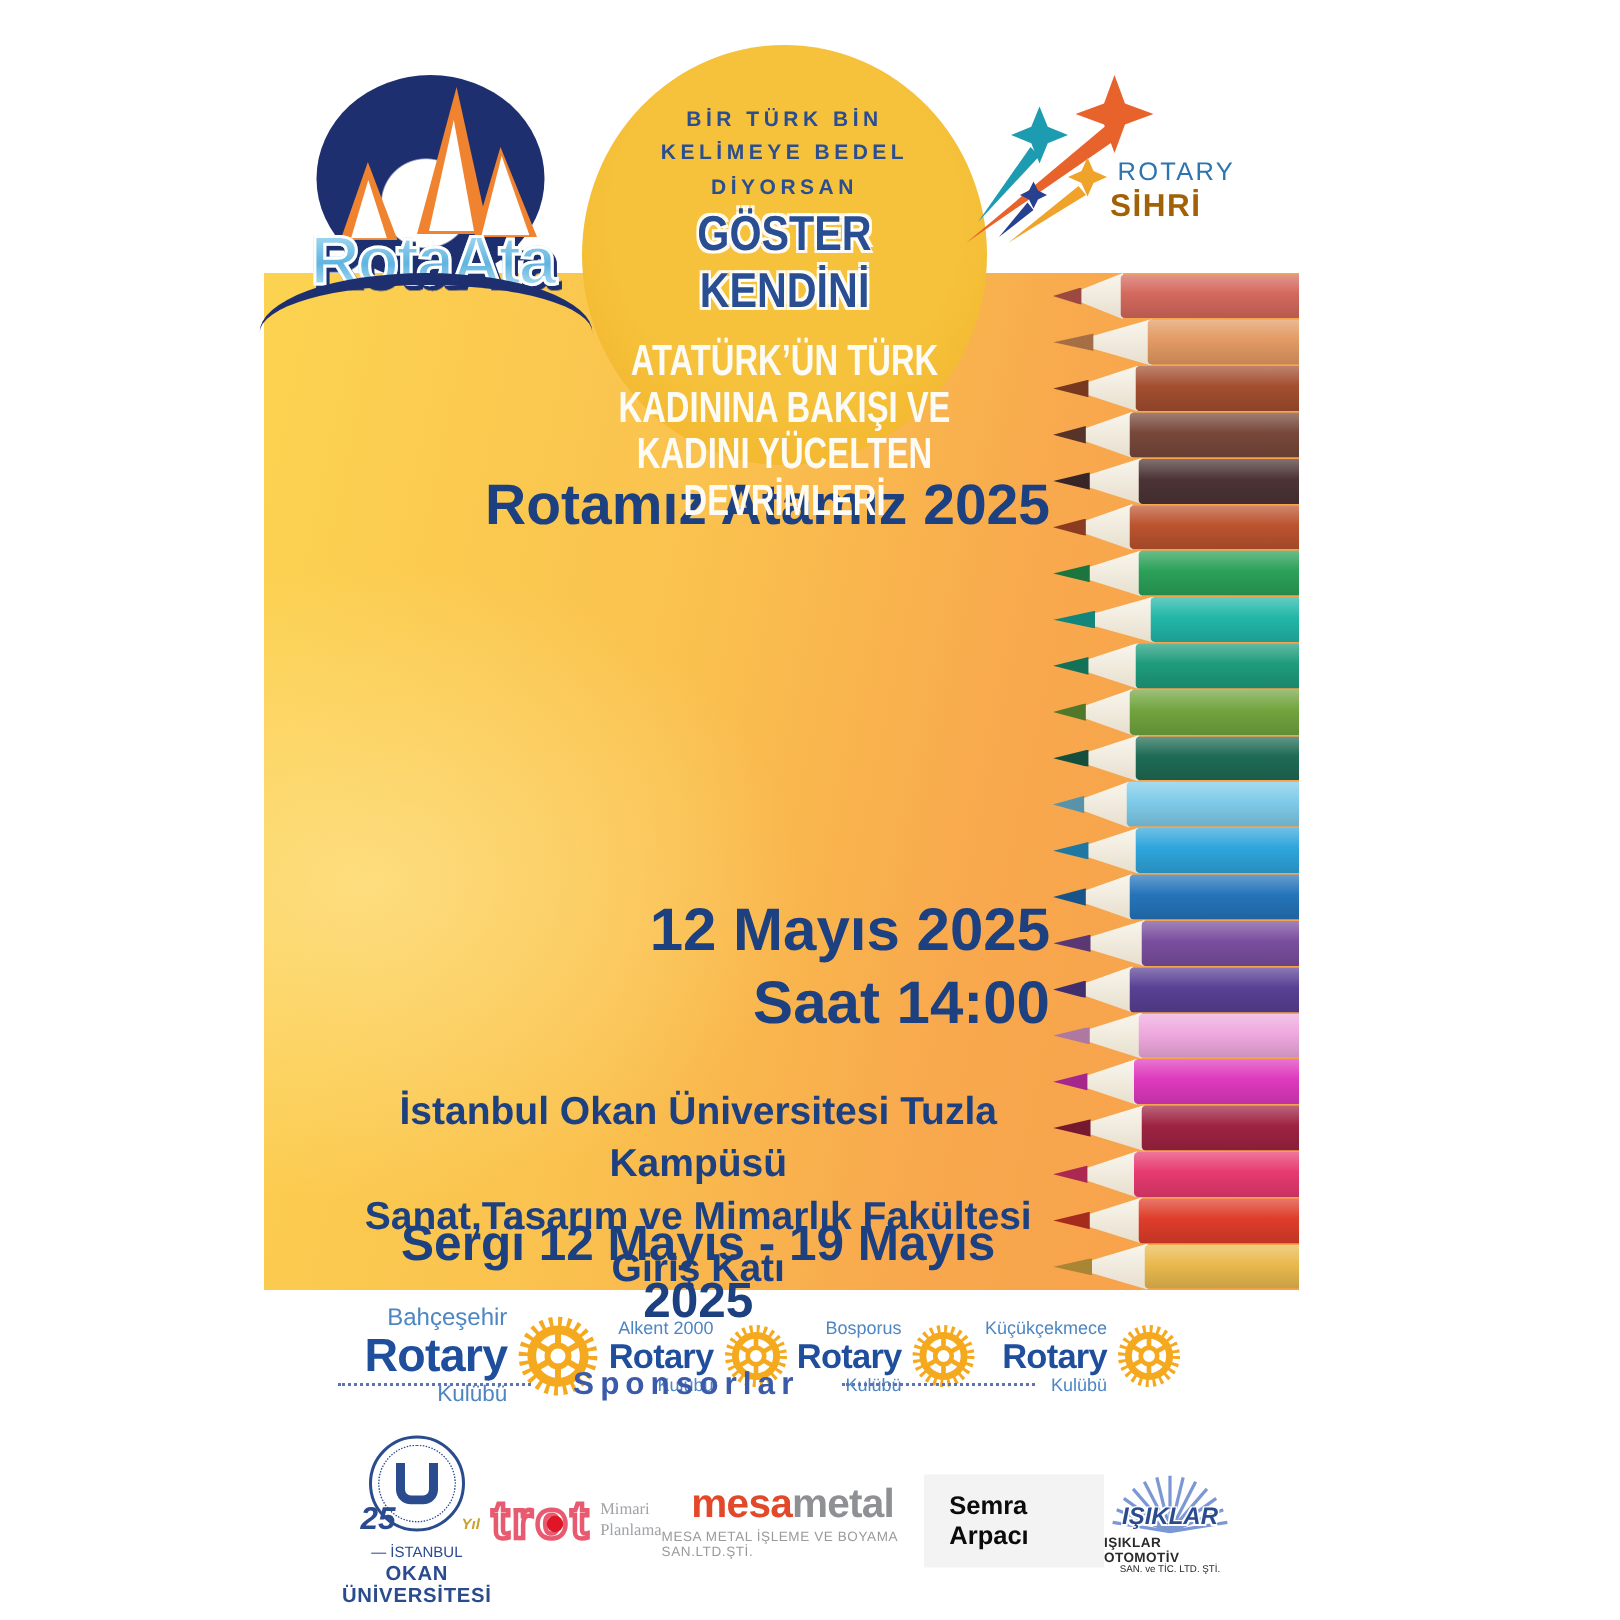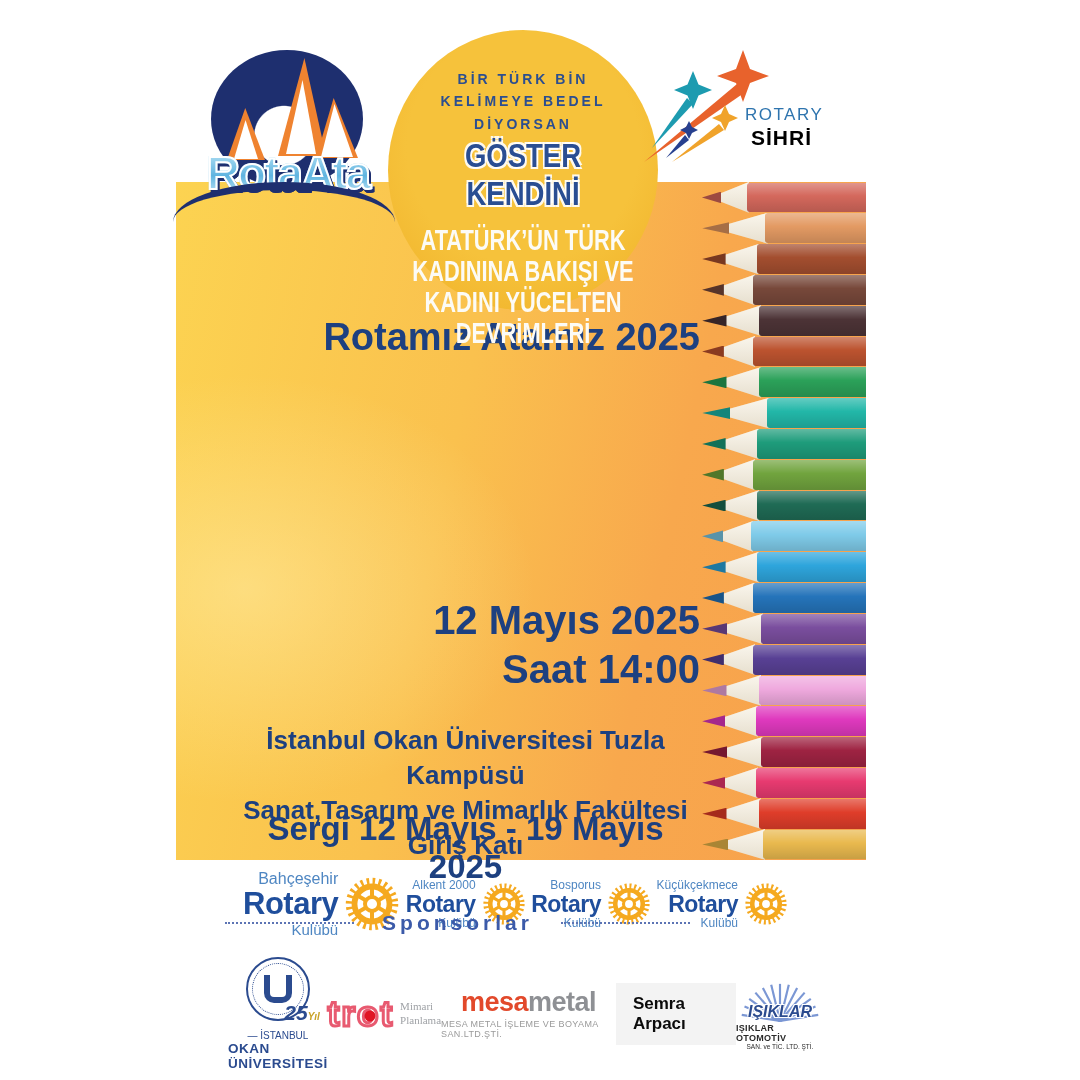--- a/index.html
+++ b/index.html
@@ -66,21 +66,21 @@
   .badge-headline{margin-top:3px;font-size:32px;font-weight:800;color:#2A4E92;letter-spacing:0;
     transform:scale(.86,1.02);
     text-shadow:2px 2px 0 rgba(255,255,255,.9),-2px 2px 0 rgba(255,255,255,.9),
                 2px -2px 0 rgba(255,255,255,.9),-2px -2px 0 rgba(255,255,255,.9);}
   .badge-sub{margin-top:13px;color:#FCFBF6;font-weight:bold;font-size:26px;line-height:31px;}
   .badge-sub span{display:block;transform:scale(.84,1.12);}
 
   
   .sihri{position:absolute;left:642px;top:48px;width:178px;height:118px;z-index:5;}
   .rs-rotary{position:absolute;left:103px;top:57px;font-size:17px;letter-spacing:1.5px;color:#2E74AE;}
-  .rs-sihri{position:absolute;left:109px;top:78px;font-size:21px;font-weight:800;letter-spacing:1px;color:#000000;}
+  .rs-sihri{position:absolute;left:98px;top:78px;font-size:21px;font-weight:800;letter-spacing:1px;color:#a16207;}
 
   
   .clubs-row{position:absolute;top:860px;left:243px;right:292px;height:88px;
     display:flex;justify-content:space-between;align-items:center;}
   .club{display:flex;align-items:center;gap:6px;}
   .club-text{text-align:right;}
   .club-name{font-size:12px;color:#4E86C2;}
   .club-rotary{font-size:23px;font-weight:800;color:#1F4E9C;letter-spacing:-0.5px;line-height:1.05;}
   .club-kulubu{font-size:12px;color:#4E86C2;}
   .club-lg .club-name{font-size:16px;}
@@ -96,23 +96,23 @@
   .sponsor-title{font-size:21px;color:#3B5AA9;letter-spacing:4px;font-weight:bold;}
   .sponsors-row{position:absolute;top:972px;left:228px;right:256px;height:84px;
     display:flex;justify-content:space-between;align-items:center;}
 
   .okan{display:flex;flex-direction:column;align-items:center;width:125px;}
   .okan-seal{position:relative;width:60px;height:60px;border:2px solid #2B4B8F;border-radius:50%;
     display:flex;align-items:center;justify-content:center;}
   .okan-seal::before{content:"";position:absolute;inset:4px;border:1.5px dotted #2B4B8F;border-radius:50%;}
   .okan-u{width:16px;height:22px;border:6px solid #2B4B8F;border-top:none;border-radius:0 0 10px 10px;}
   .okan-25{position:absolute;right:-12px;bottom:-6px;font-size:21px;font-weight:800;font-style:italic;color:#2B4B8F;}
-  .okan-25 em{font-size:10px;color:#C9A227;}
+  .okan-25 em{font-size:10px;color:#C9A227;margin-left:44px;}
   .okan-l1{margin-top:9px;font-size:10px;color:#2B4B8F;}
-  .okan-l2{font-size:13.5px;font-weight:bold;color:#2B4B8F;letter-spacing:0.5px;}
+  .okan-l2{font-size:13.5px;font-weight:bold;color:#2B4B8F;letter-spacing:0.5px;text-align:center;}
 
   .trot{display:flex;align-items:center;gap:6px;}
   .trot-word{position:relative;font-size:35px;font-weight:900;letter-spacing:2px;
     color:transparent;-webkit-text-stroke:3px #E85A70;}
   .trot-dot{position:absolute;left:57%;top:57%;width:11px;height:11px;border-radius:50%;
     background:#E01525;transform:translate(-50%,-50%);-webkit-text-stroke:0;}
   .trot-desc{font-size:11px;color:#9FA2A6;line-height:1.25;font-family:Liberation Serif, serif;}
 
   .mesa{display:flex;flex-direction:column;align-items:center;}
   .mesa-word{font-size:27px;font-weight:900;letter-spacing:-0.5px;line-height:1;}

